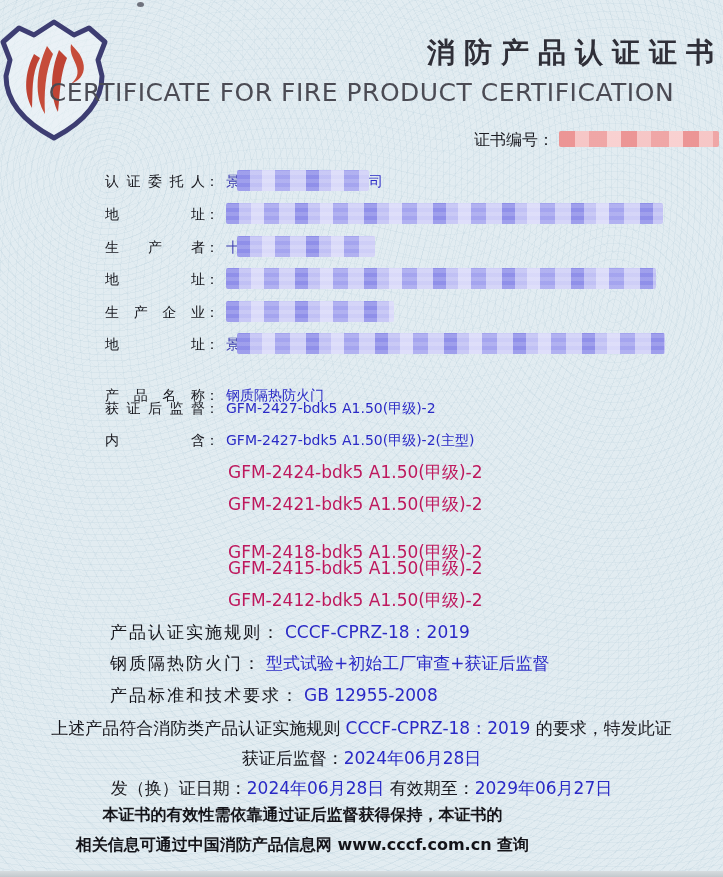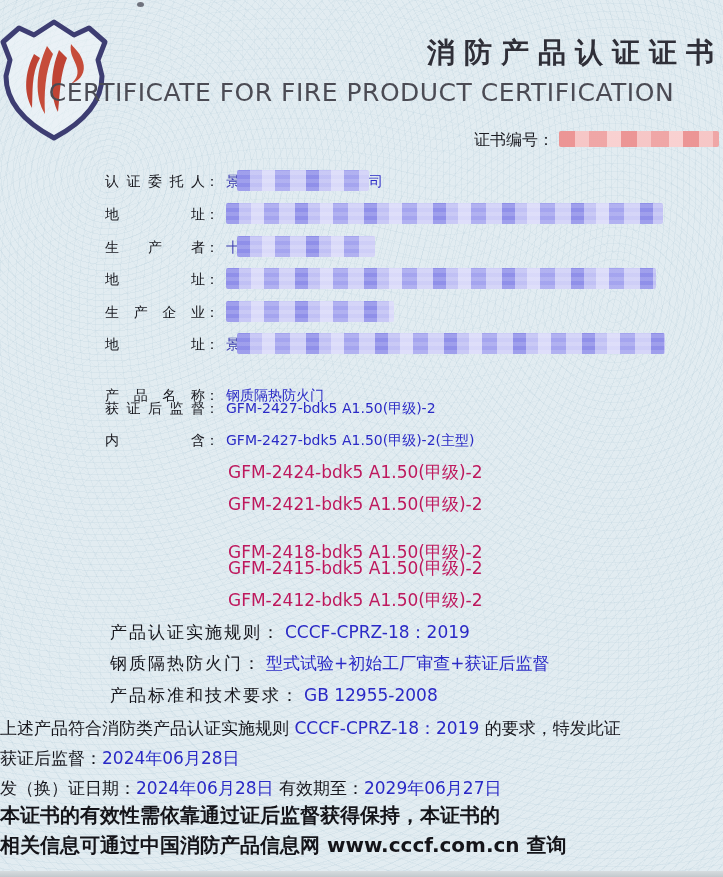--- a/index.html
+++ b/index.html
@@ -50,22 +50,22 @@
   }
   .bw-132{width:132px;} .bw-138{width:138px;} .bw-168{width:168px;}
   .bw-437{width:437px;} .bw-430{width:430px;} .bw-428{width:428px;}
 
   .unit-line{position:absolute;left:228px;font-size:17px;line-height:22px;color:#be185d;white-space:nowrap;}
 
   .spec-row{position:absolute;left:90px;font-size:17px;line-height:22px;white-space:nowrap;color:#17171d;margin-left:20px;}
   .spec-row .lbl{letter-spacing:2px;}
   .spec-row .colon{margin-right:6px;}
 
-  .center-line{position:absolute;left:0;width:723px;text-align:left;font-size:17px;line-height:22px;color:#17171d;white-space:nowrap;}
-  .footer-line{position:absolute;left:0;width:605px;font-size:20px;line-height:24px;font-weight:bold;color:#141419;white-space:nowrap;}
+  .center-line{position:absolute;left:0;width:723px;text-align:center;font-size:17px;line-height:22px;color:#17171d;white-space:nowrap;}
+  .footer-line{position:absolute;left:0;width:605px;text-align:center;font-size:16px;line-height:24px;font-weight:bold;color:#141419;white-space:nowrap;}
 </style>
 </head>
 <body>
 
 <div class="top-mark"></div>
 
 <svg class="logo" viewBox="0 0 130 130">
   <path d="M14 28 L30 14 L45 21 L65 8 L85 21 L100 14 L116 28 L109 46 L113 62
            C113 88 95 108 65 124 C35 108 17 88 17 62 L21 46 Z" fill="rgba(240,246,249,0.55)" stroke="#3d3d72" stroke-width="5" stroke-linejoin="round"></path>
   <path d="M45 40 C36 58 34 78 43 94 C44 78 42 60 51 44 Z" fill="#bf4334"></path>

